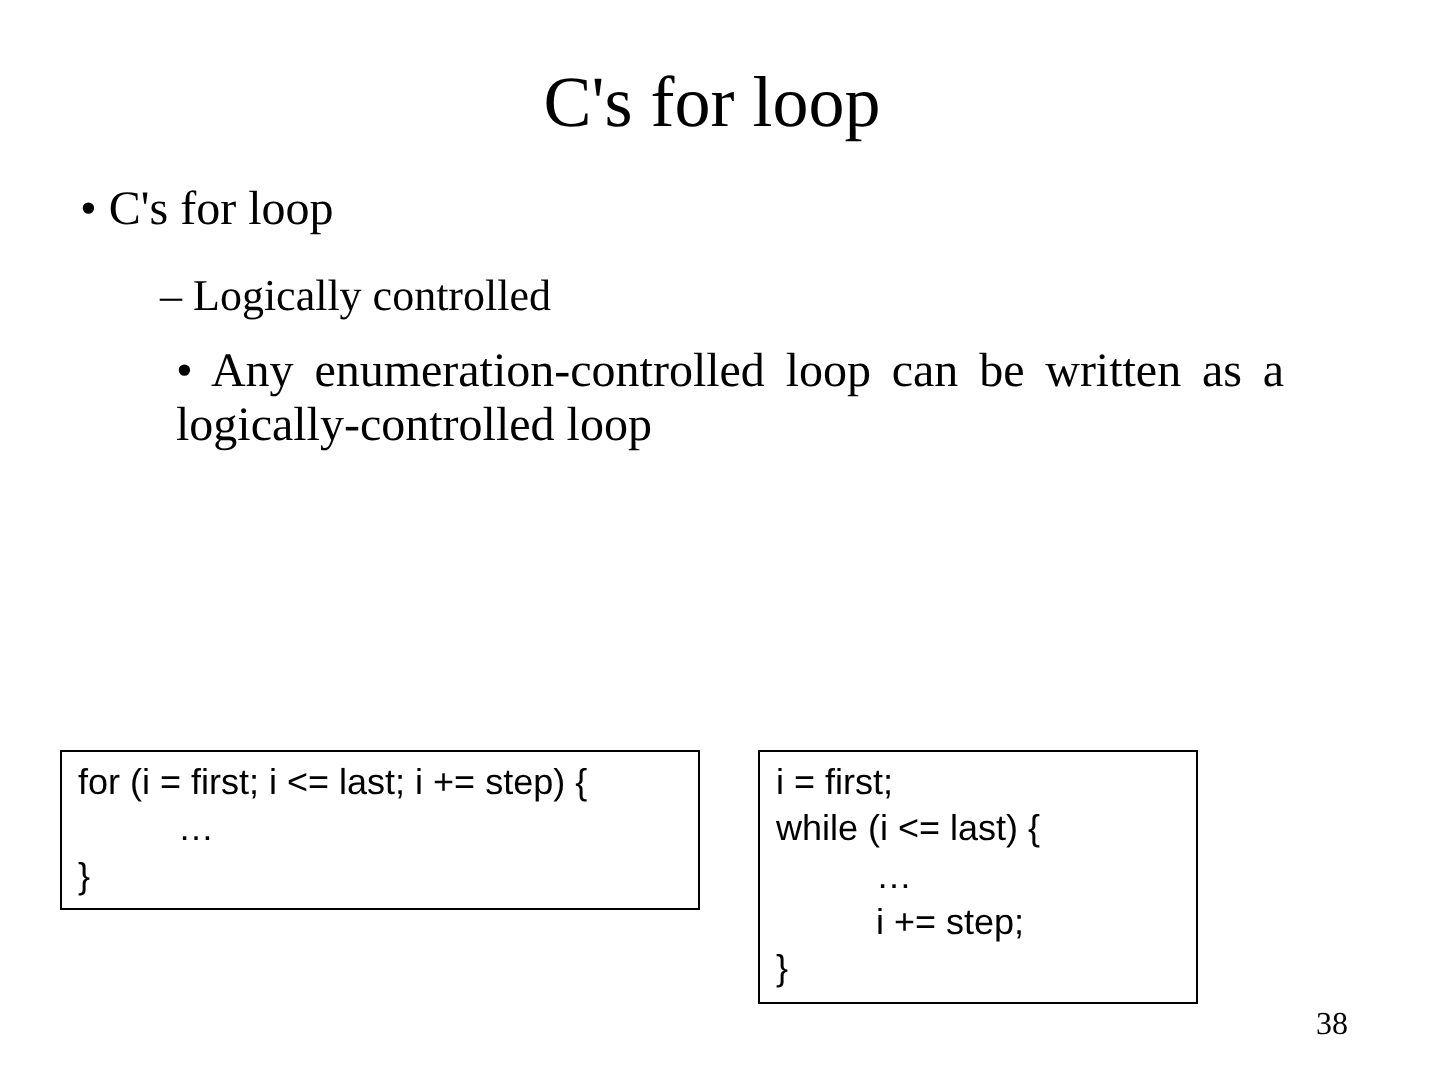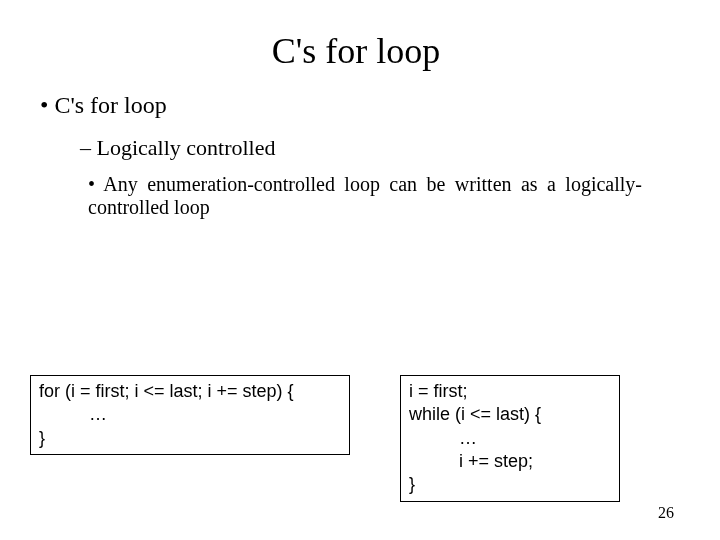--- a/index.html
+++ b/index.html
@@ -31,34 +31,34 @@
     }
     .bullet-l1::before { content: "• "; }
     .bullet-l2 {
       font-size: 22px;
       margin-left: 40px;
       margin-bottom: 12px;
       margin-top: 16px;
     }
     .bullet-l2::before { content: "– "; }
     .bullet-l3 {
-      font-size: 20px;
+      font-size: 24px;
       margin-left: 48px;
       margin-right: 30px;
       margin-bottom: 8px;
       text-align: justify;
     }
     .bullet-l3::before { content: "• "; }
     .boxes {
       position: absolute;
       bottom: 30px;
       left: 30px;
       right: 16px;
       display: flex;
-      gap: 50px;
+      gap: 29px;
       align-items: flex-start;
     }
     .codebox {
       border: 1px solid #000;
       padding: 4px 8px;
       font-family: Arial, Helvetica, sans-serif;
       font-size: 18px;
       line-height: 1.3;
       white-space: pre;
     }
@@ -85,14 +85,14 @@
     <div class="codebox left">for (i = first; i &lt;= last; i += step) {
           …
 }</div>
     <div class="codebox right">i = first;
 while (i &lt;= last) {
           …
           i += step;
 }</div>
   </div>
 
-  <div class="pagenum">26</div>
+  <div class="pagenum">38</div>
 </div>
 
 </body></html>

